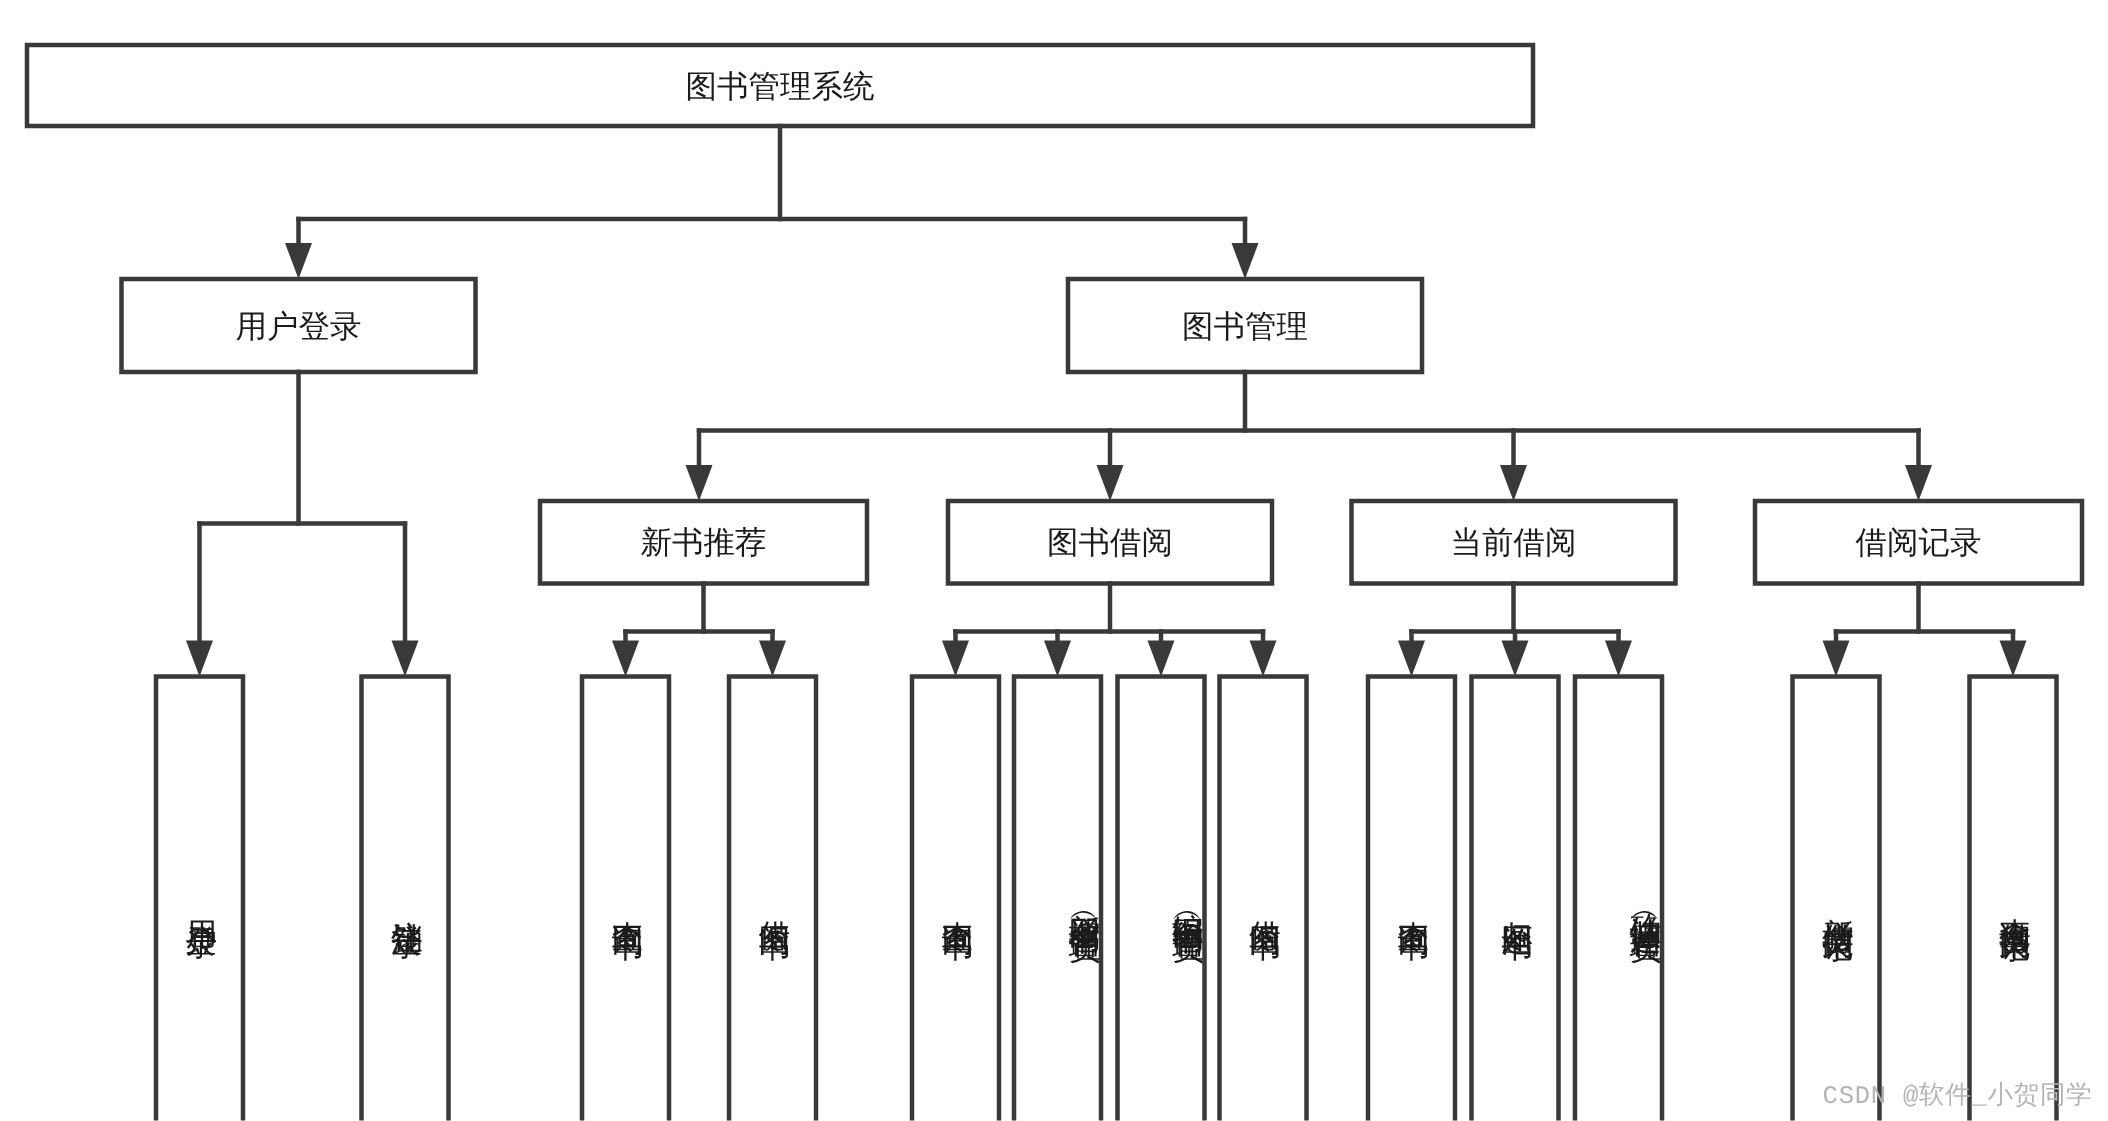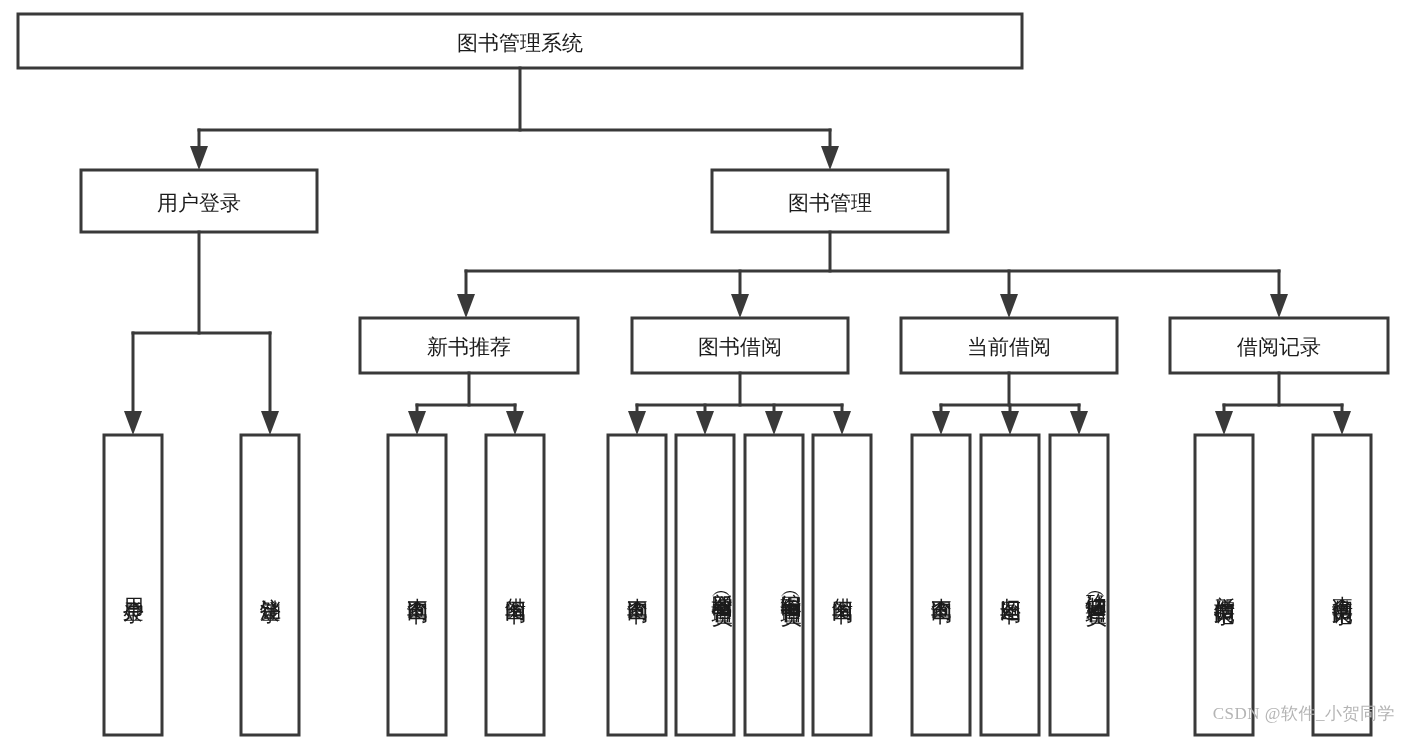--- a/index.html
+++ b/index.html
@@ -11,20 +11,21 @@
     width: 1405px;
     height: 747px;
     overflow: hidden;
     font-family: "Liberation Sans", "DejaVu Sans", sans-serif;
   }
   #diagram-root {
     position: relative;
     width: 1405px;
     height: 731px;
     background: #ffffff;
+    margin-top: 16px;
   }
   svg#tree-svg {
     position: absolute;
     left: 0;
     top: 0;
     width: 1405px;
     height: 747px;
   }
   .node-box {
     fill: #ffffff;
@@ -61,21 +62,21 @@
     align-items: center;
     justify-content: center;
     text-align: center;
     white-space: nowrap;
     pointer-events: none;
   }
   .watermark {
     position: absolute;
     right: 10px;
     bottom: 6px;
-    font-family: Liberation Serif, serif;
+    font-family: Liberation Mono, monospace;
     font-size: 17px;
     color: #b4b4b4;
     letter-spacing: 0.5px;
     white-space: nowrap;
   }
 </style>
 </head>
 <body>
 
 <div id="diagram-root">

